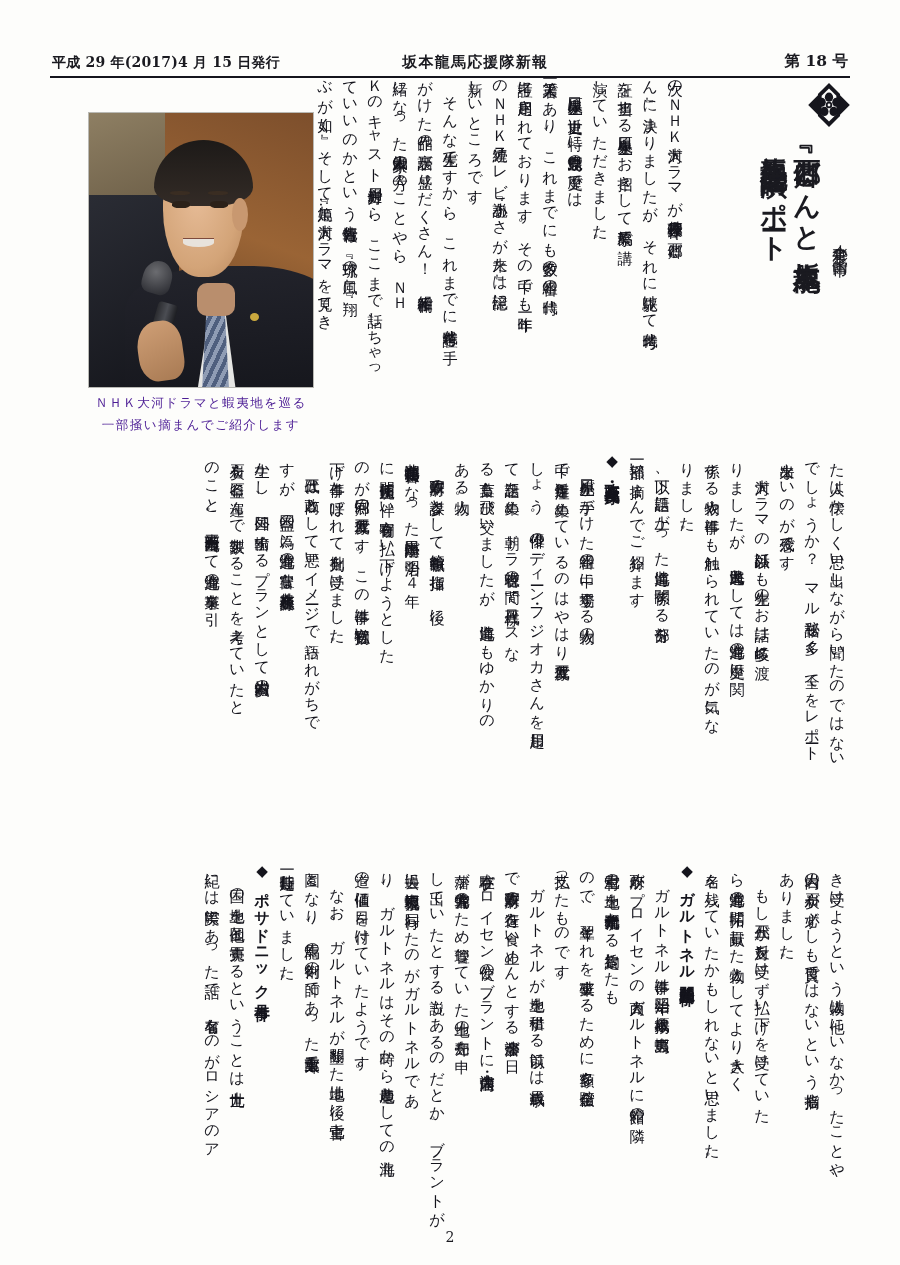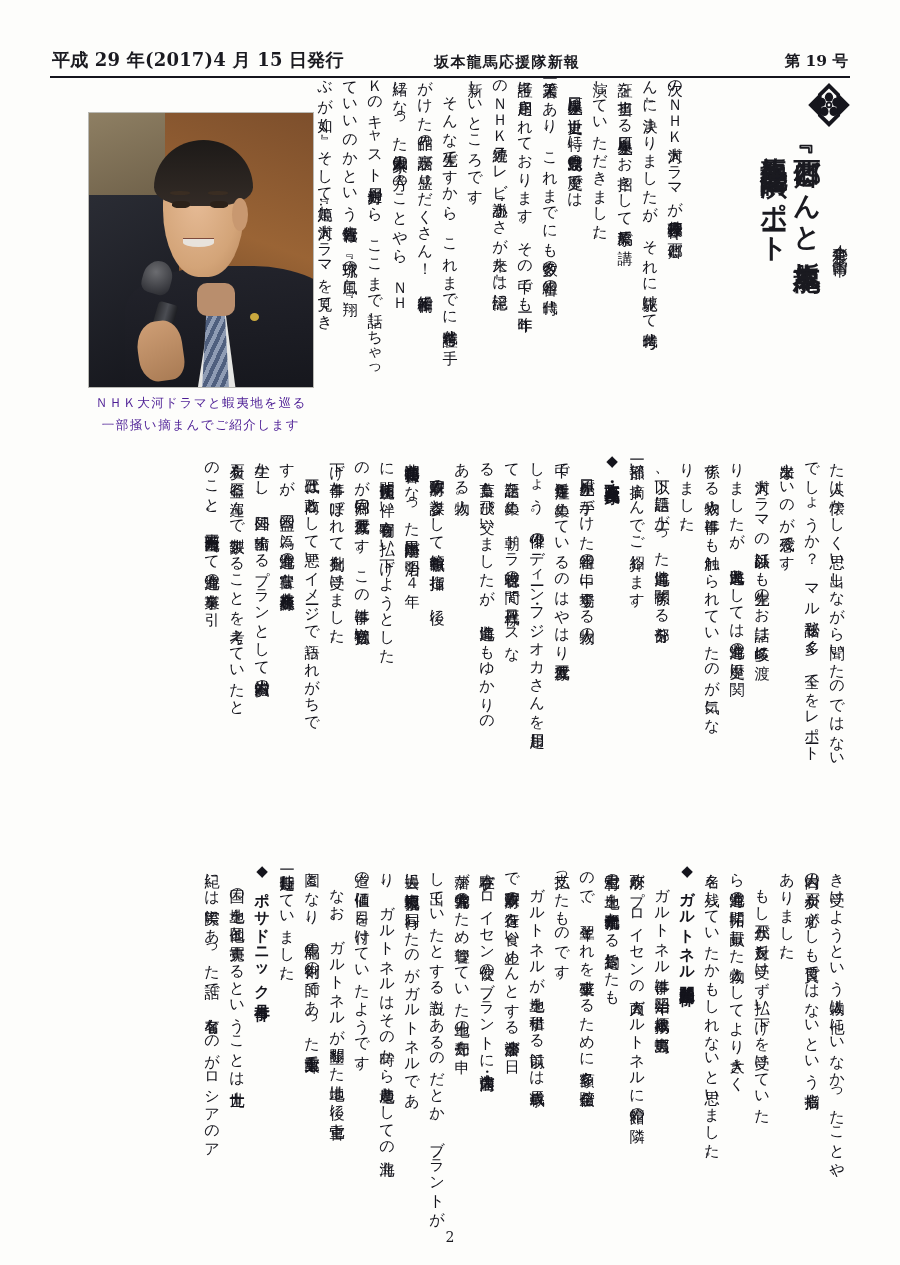--- a/index.html
+++ b/index.html
@@ -23,21 +23,21 @@
   
   .masthead {
     position: absolute;
     left: 52px; top: 42px; right: 52px;
     height: 30px;
     display: flex;
     align-items: flex-end;
     justify-content: space-between;
   }
   .masthead-date {
-    font-size: 18px;
+    font-size: 14px;
     letter-spacing: 0.2px;
     white-space: nowrap;
     font-weight: 600;
   }
   .masthead-title {
     font-size: 15px;
     font-weight: 700;
     letter-spacing: 1.2px;
     margin-right: 114px;
     white-space: nowrap;
@@ -249,21 +249,21 @@
   }
 </style>
 </head>
 <body>
 
 <div class="page">
 
   <div class="masthead">
     <div class="masthead-date">平成 29 年(2017)4 月 15 日発行</div>
     <div class="masthead-title">坂本龍馬応援隊新報</div>
-    <div class="masthead-issue">第 19 号</div>
+    <div class="masthead-issue">第 18 号</div>
   </div>
   <div class="masthead-rule"></div>
 
   <div class="crest">
     <svg viewBox="0 0 100 100" width="46" height="46" aria-hidden="true">
       <g fill="#16161d">
         <polygon points="50,2 74,26 74,74 50,98 26,74 26,26"></polygon>
         <rect x="18" y="18" width="64" height="64" transform="rotate(45 50 50)"></rect>
       </g>
       <g fill="#fdfdfb">

